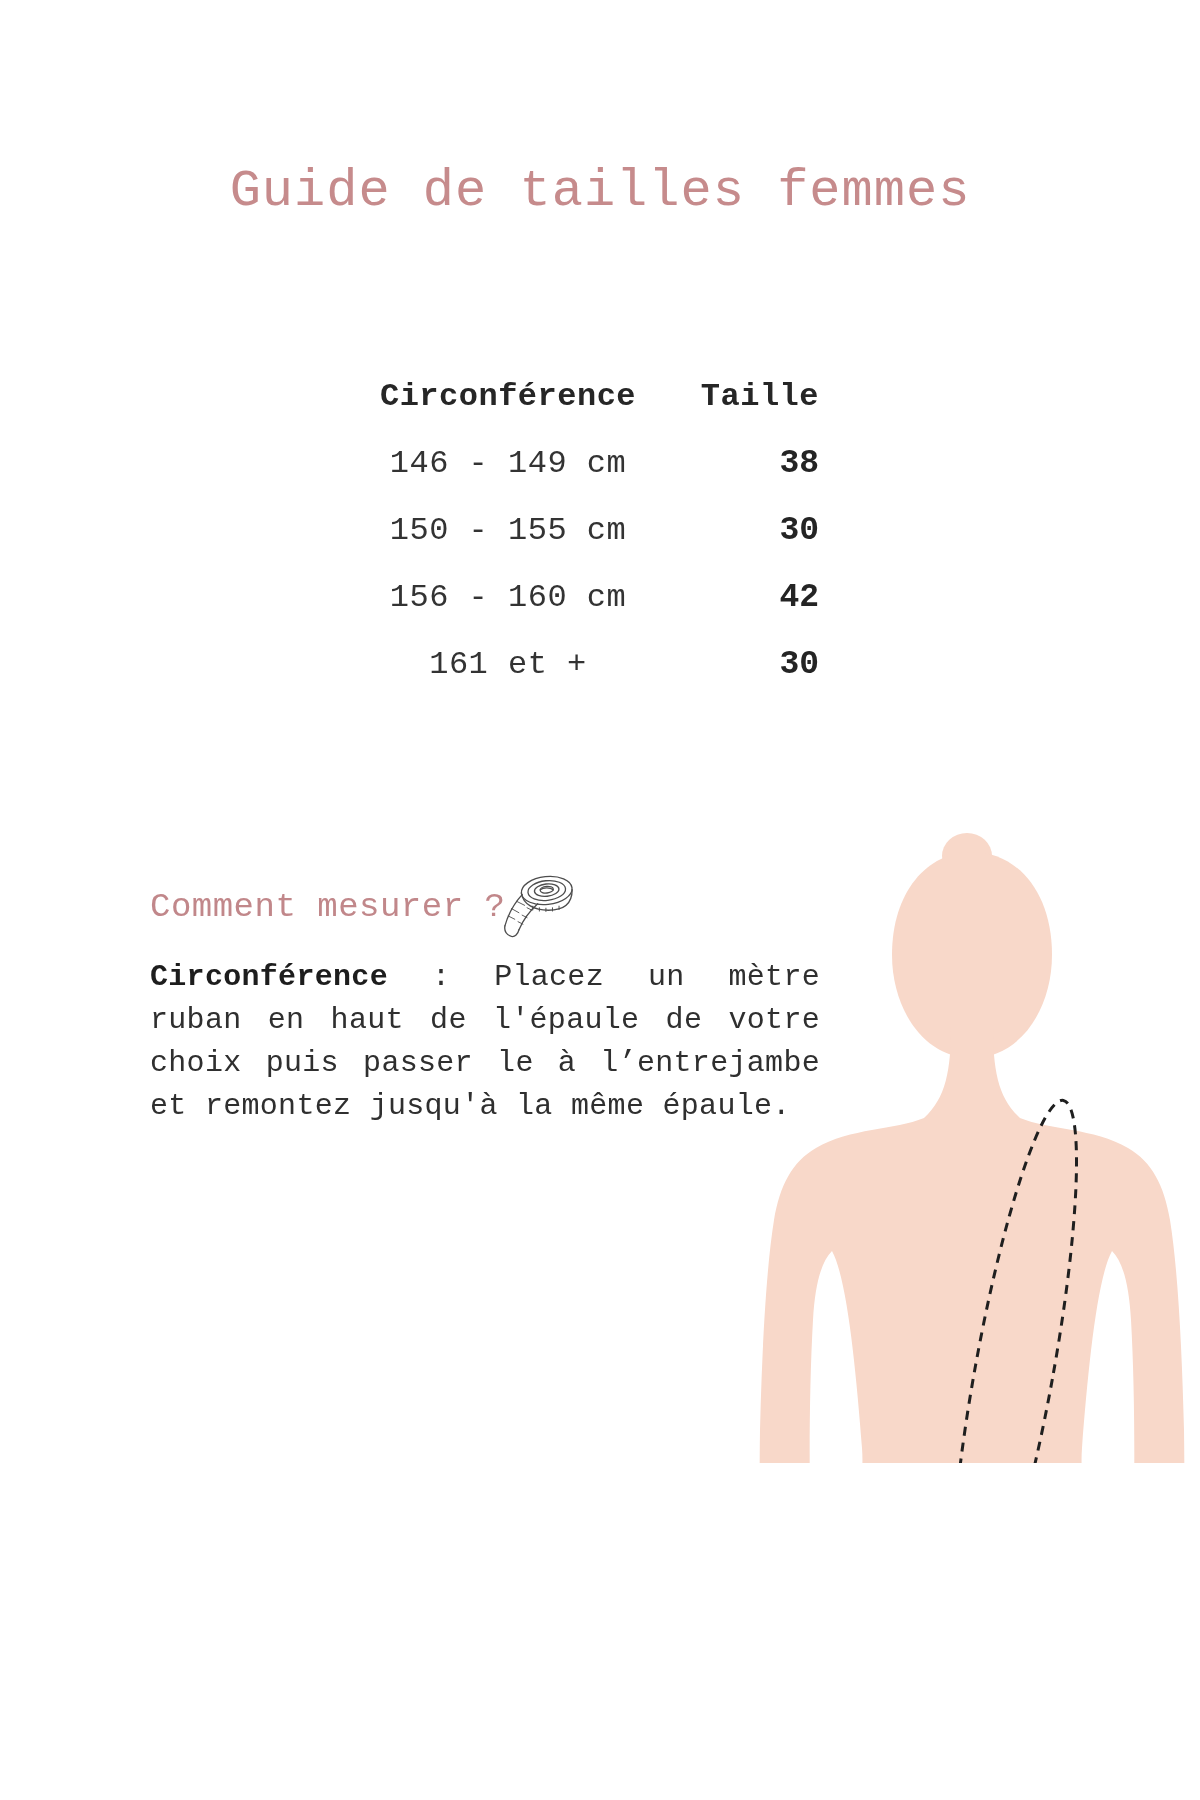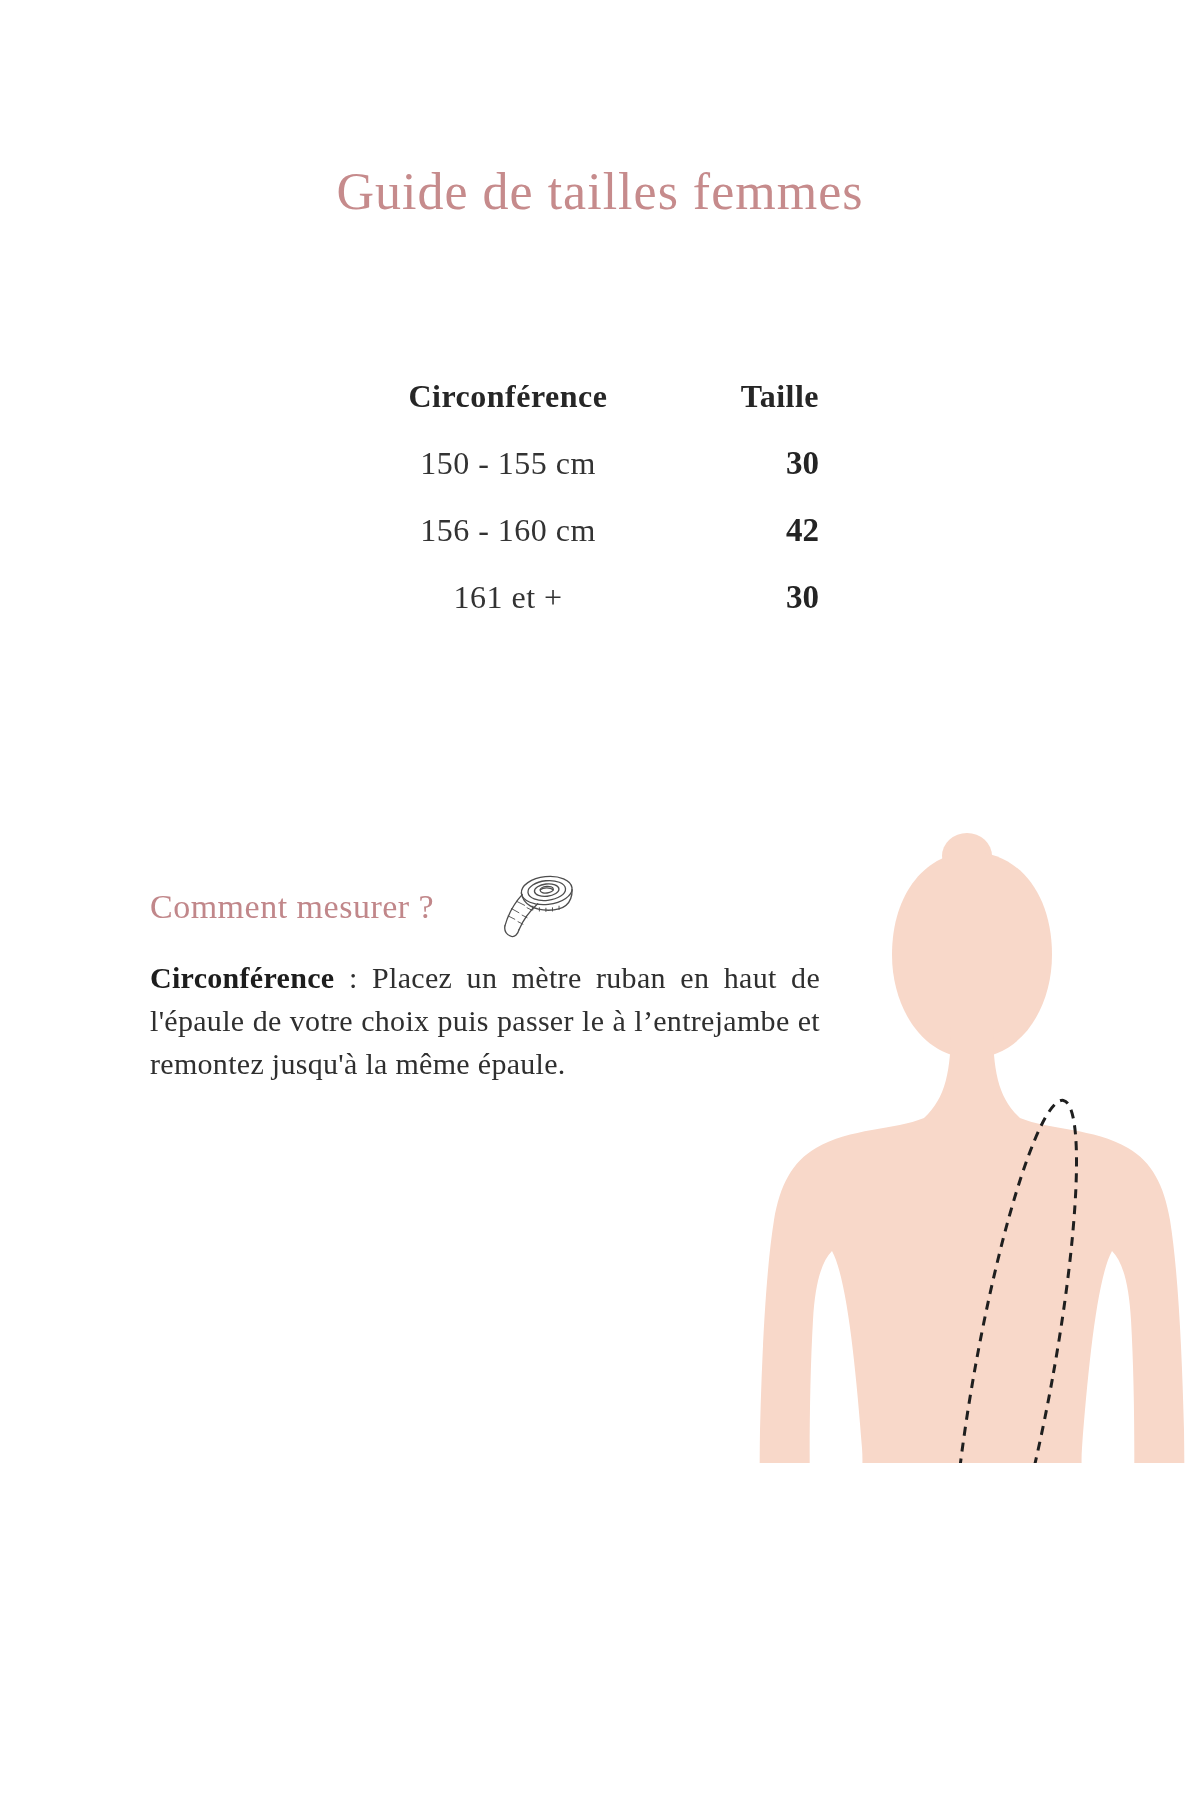--- a/index.html
+++ b/index.html
@@ -1,18 +1,18 @@
 <!DOCTYPE html>
 <html><head>
 <meta charset="utf-8">
 <style>
   html,body{margin:0;padding:0;background:#ffffff;}
   #canvas{
     position:relative;width:1200px;height:1463px;background:#ffffff;overflow:hidden;
-    font-family:Liberation Serif, serif;
+    font-family:Liberation Mono, monospace;
   }
   .page-title{
     position:absolute;top:162px;left:0;width:100%;text-align:center;
     font-size:52px;font-weight:300;letter-spacing:1px;color:#c68b8c;
   }
   .size-table{position:absolute;left:363px;top:378px;}
   .t-row{display:flex;align-items:baseline;margin-bottom:30px;}
   .t-col1{width:290px;text-align:center;font-size:32px;color:#333333;letter-spacing:0.5px;}
   .t-col2{width:150px;margin-left:16px;text-align:right;font-size:32px;color:#333333;}
   .t-head .t-col1,.t-head .t-col2{font-weight:700;color:#262626;letter-spacing:0.5px;}
@@ -32,20 +32,24 @@
 </head>
 <body>
 <div id="canvas">
 
   <div class="page-title">Guide de tailles femmes</div>
 
   <div class="size-table">
     <div class="t-row t-head">
       <div class="t-col1">Circonférence</div>
       <div class="t-col2">Taille</div>
+    </div>
+    <div class="t-row">
+      <div class="t-col1">146 - 149 cm</div>
+      <div class="t-col2 t-size">38</div>
     </div>
     <div class="t-row">
       <div class="t-col1">150 - 155 cm</div>
       <div class="t-col2 t-size">30</div>
     </div>
     <div class="t-row">
       <div class="t-col1">156 - 160 cm</div>
       <div class="t-col2 t-size">42</div>
     </div>
     <div class="t-row">

